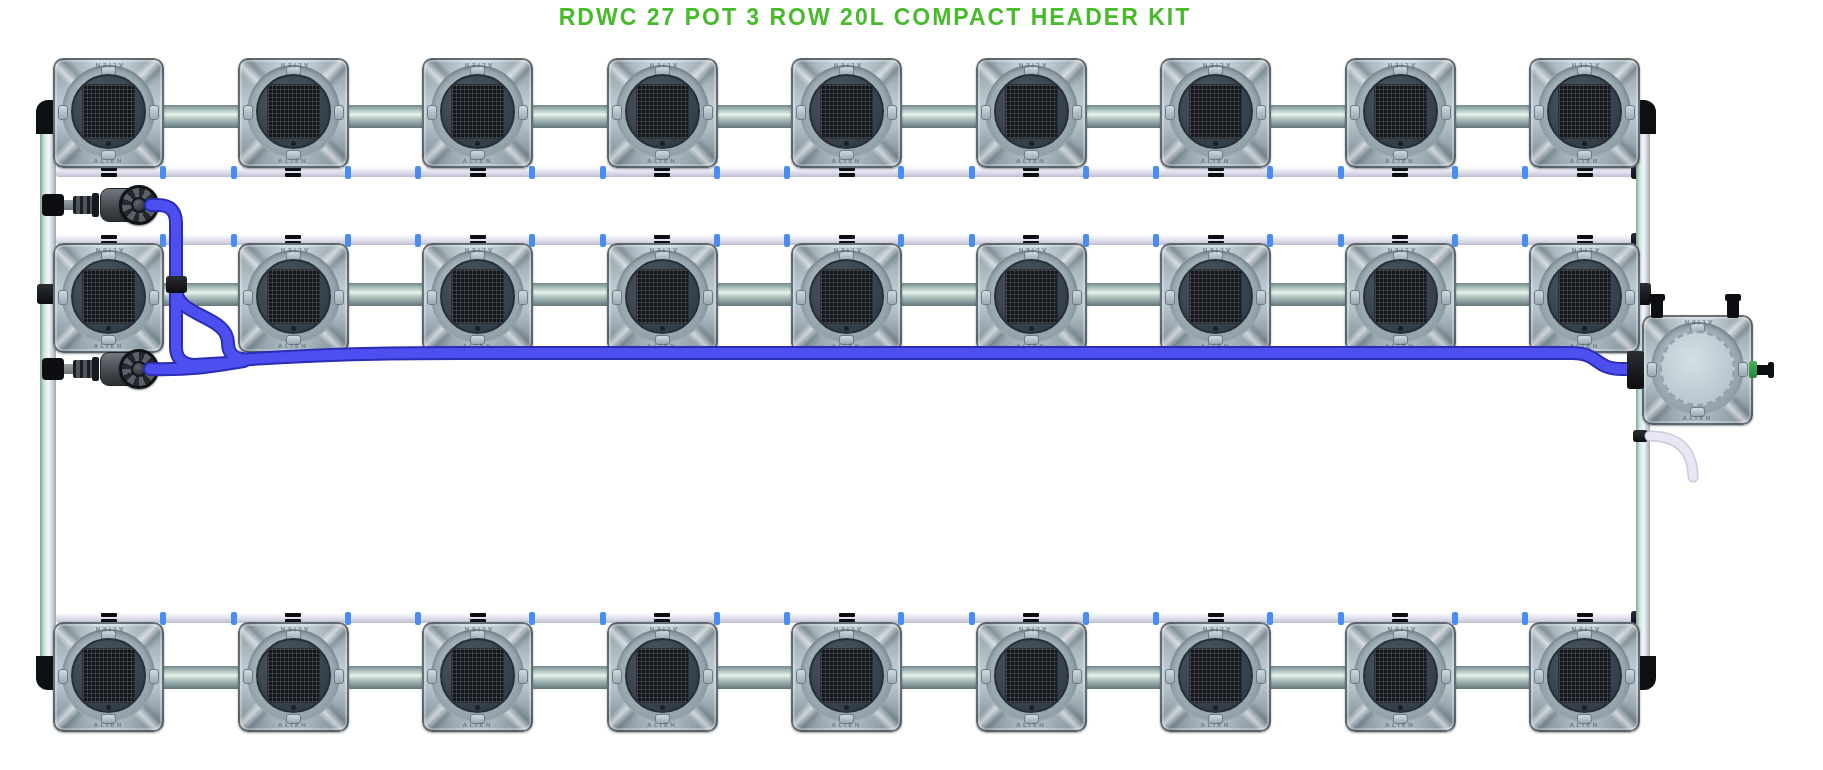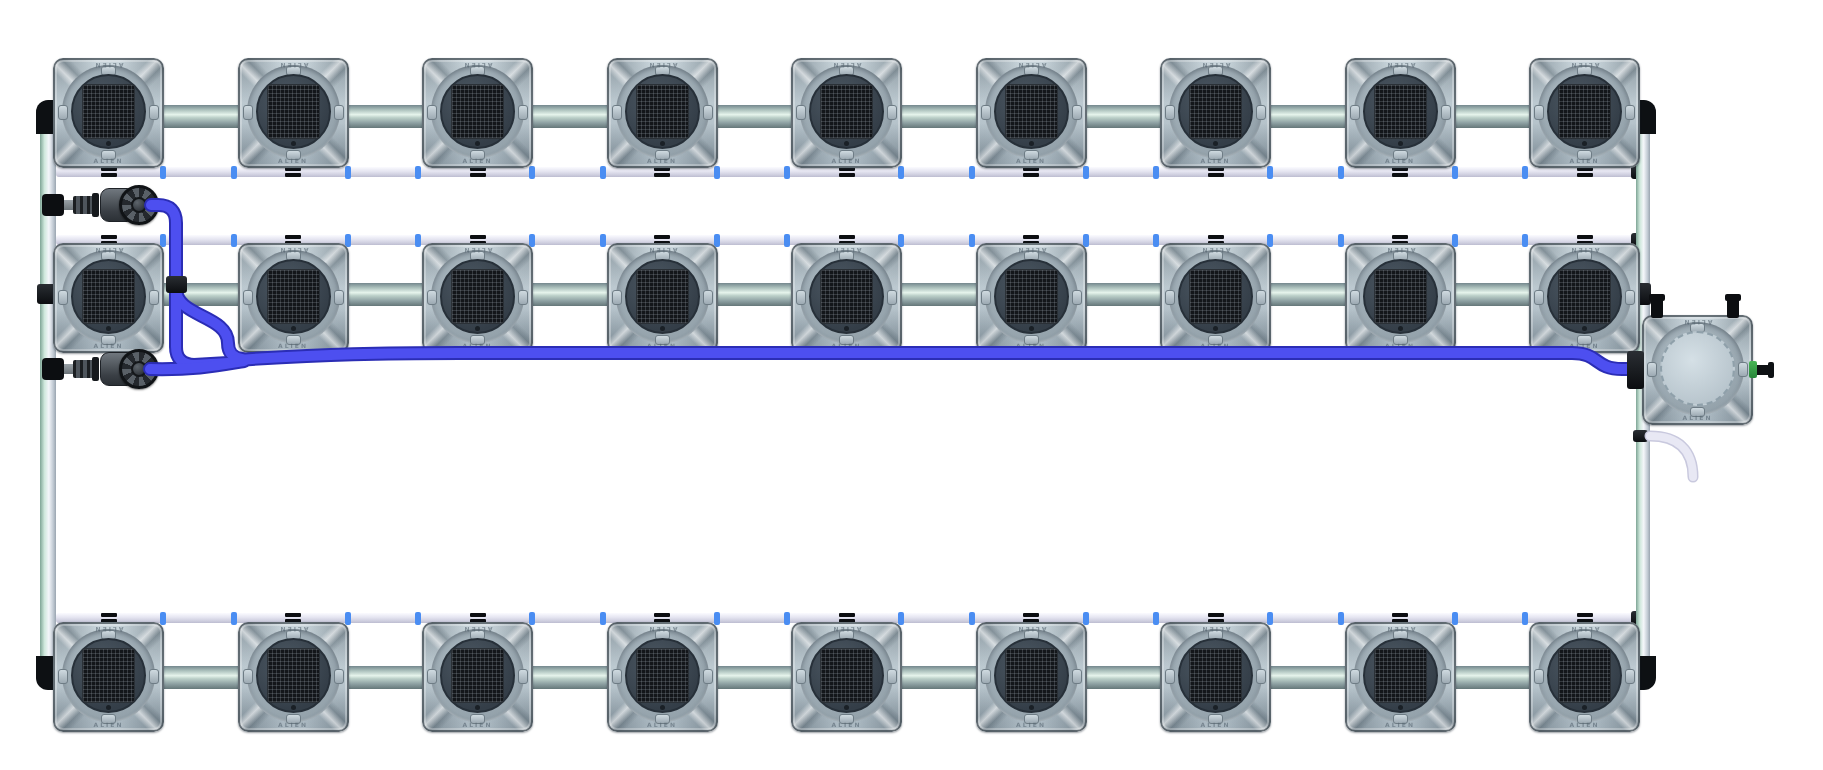--- a/index.html
+++ b/index.html
@@ -77,20 +77,21 @@
   .fit-green{width:8px;height:17px;background:linear-gradient(180deg,#47b554,#27853a);border-radius:2px;}
   .fit-barb{width:12px;height:10px;background:#0e1114;}
   .fit-tip{width:6px;height:16px;background:#0e1114;border-radius:2px;}
 
   svg.tubes{left:0;top:0;pointer-events:none;}
 </style>
 </head>
 <body>
 
 <div id="stage">
+  <div class="title">RDWC 27 POT 3 ROW 20L COMPACT HEADER KIT</div>
   <div id="scene" style="left:0;top:0;width:1823px;height:770px;">
       <div class="rowpipe" style="left: 48px; top: 105px; width: 1600px;"></div>
       <div class="rowpipe" style="left: 48px; top: 283px; width: 1600px;"></div>
       <div class="rowpipe" style="left: 48px; top: 666px; width: 1600px;"></div>
       <div class="whitepipe" style="left: 56px; top: 167px; width: 1586px;"></div>
       <div class="clip" style="left: 160px; top: 166px;"></div>
       <div class="clip" style="left: 230.5px; top: 166px;"></div>
       <div class="clip" style="left: 344.5px; top: 166px;"></div>
       <div class="clip" style="left: 415px; top: 166px;"></div>
       <div class="clip" style="left: 529px; top: 166px;"></div>

